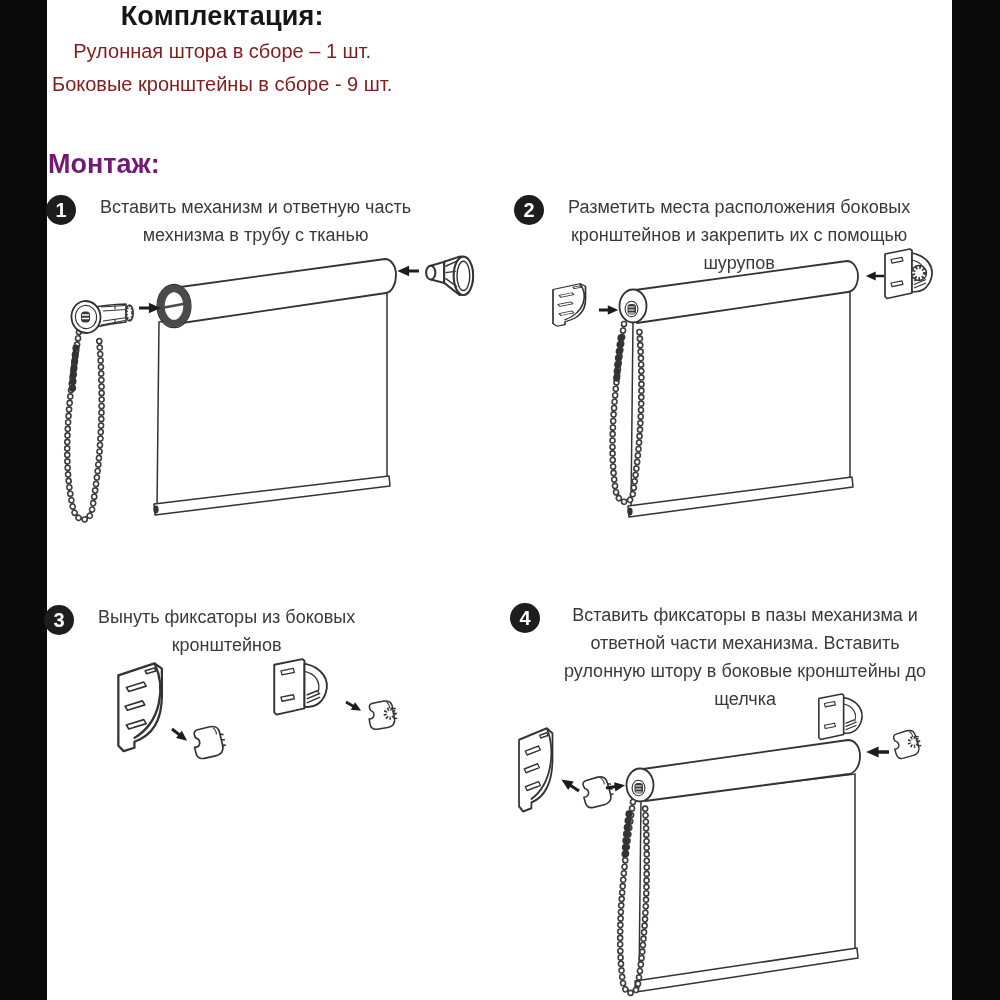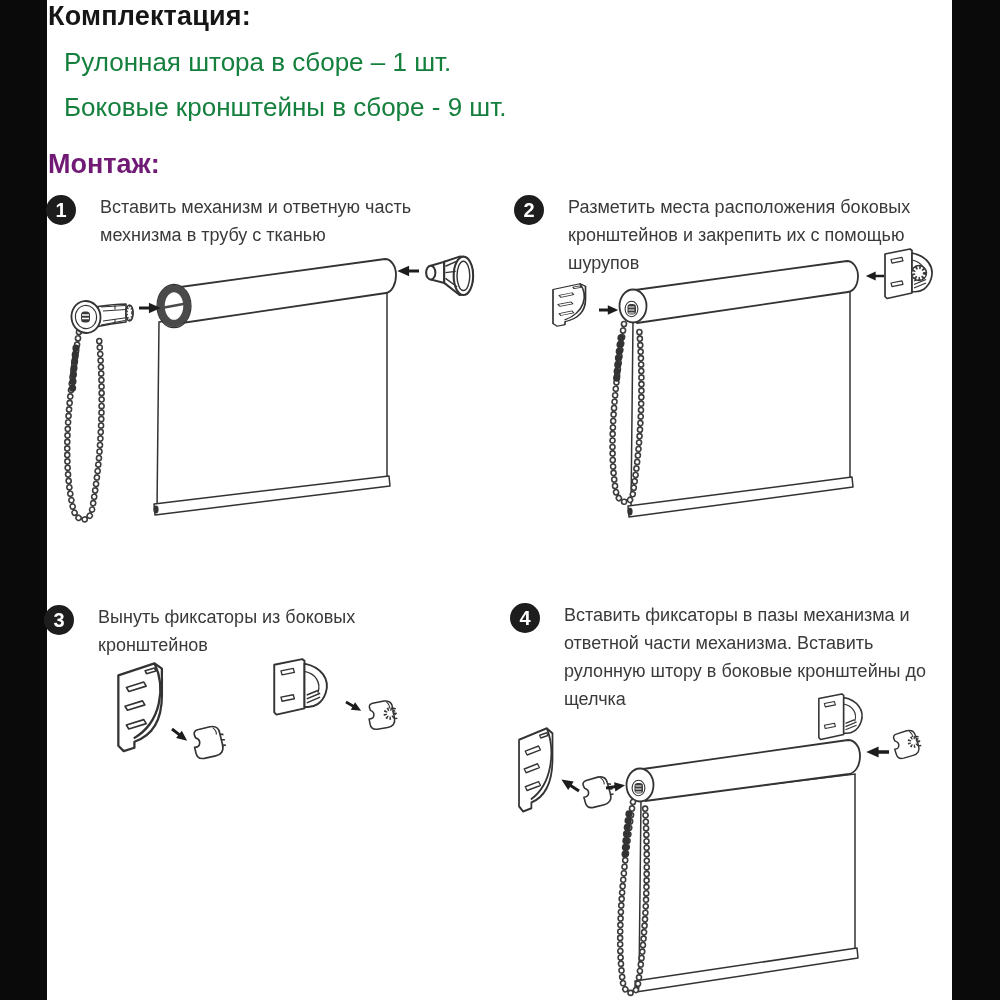--- a/index.html
+++ b/index.html
@@ -1,23 +1,23 @@
 <!DOCTYPE html>
 <html><head>
 <meta charset="utf-8">
 <style>
   html,body{margin:0;padding:0;background:#fff;}
   .screen{position:relative;width:1000px;height:1000px;background:#fff;overflow:hidden;
-          font-family:"Liberation Sans",sans-serif;color:#2e2e2e;}
+          font-family:"Liberation Sans",sans-serif;color:#2e2e2e;text-align:center;}
   .bar{position:absolute;top:0;height:1000px;background:#0a0a0a;}
   .bar.left{left:0;width:47px;}
   .bar.right{left:952px;width:48px;}
   .kit{position:absolute;left:48px;top:1px;}
   .kit h1{margin:0 0 5px 0;font-size:27px;font-weight:bold;color:#161616;letter-spacing:.2px;}
-  .kit p{margin:16px;font-size:26px;line-height:28.5px;color:#15803d;}
+  .kit p{margin:4px;font-size:20px;line-height:28.5px;color:#7f1d1d;}
   .montage-title{position:absolute;left:48px;top:149px;margin:0;font-size:27px;font-weight:bold;color:#701a75;}
   .step{position:absolute;display:flex;align-items:flex-start;}
   .badge{flex:0 0 auto;width:30px;height:30px;border-radius:50%;background:#1d1d1d;color:#fff;
          font-size:20px;font-weight:bold;display:flex;align-items:center;justify-content:center;margin-top:2px;}
   .stext{margin-left:24px;font-size:18px;line-height:28px;color:#3a3a3a;white-space:pre-line;}
   .illus{position:absolute;}
   .defs{position:absolute;width:0;height:0;overflow:hidden;}
 </style>
 </head>
 <body>

